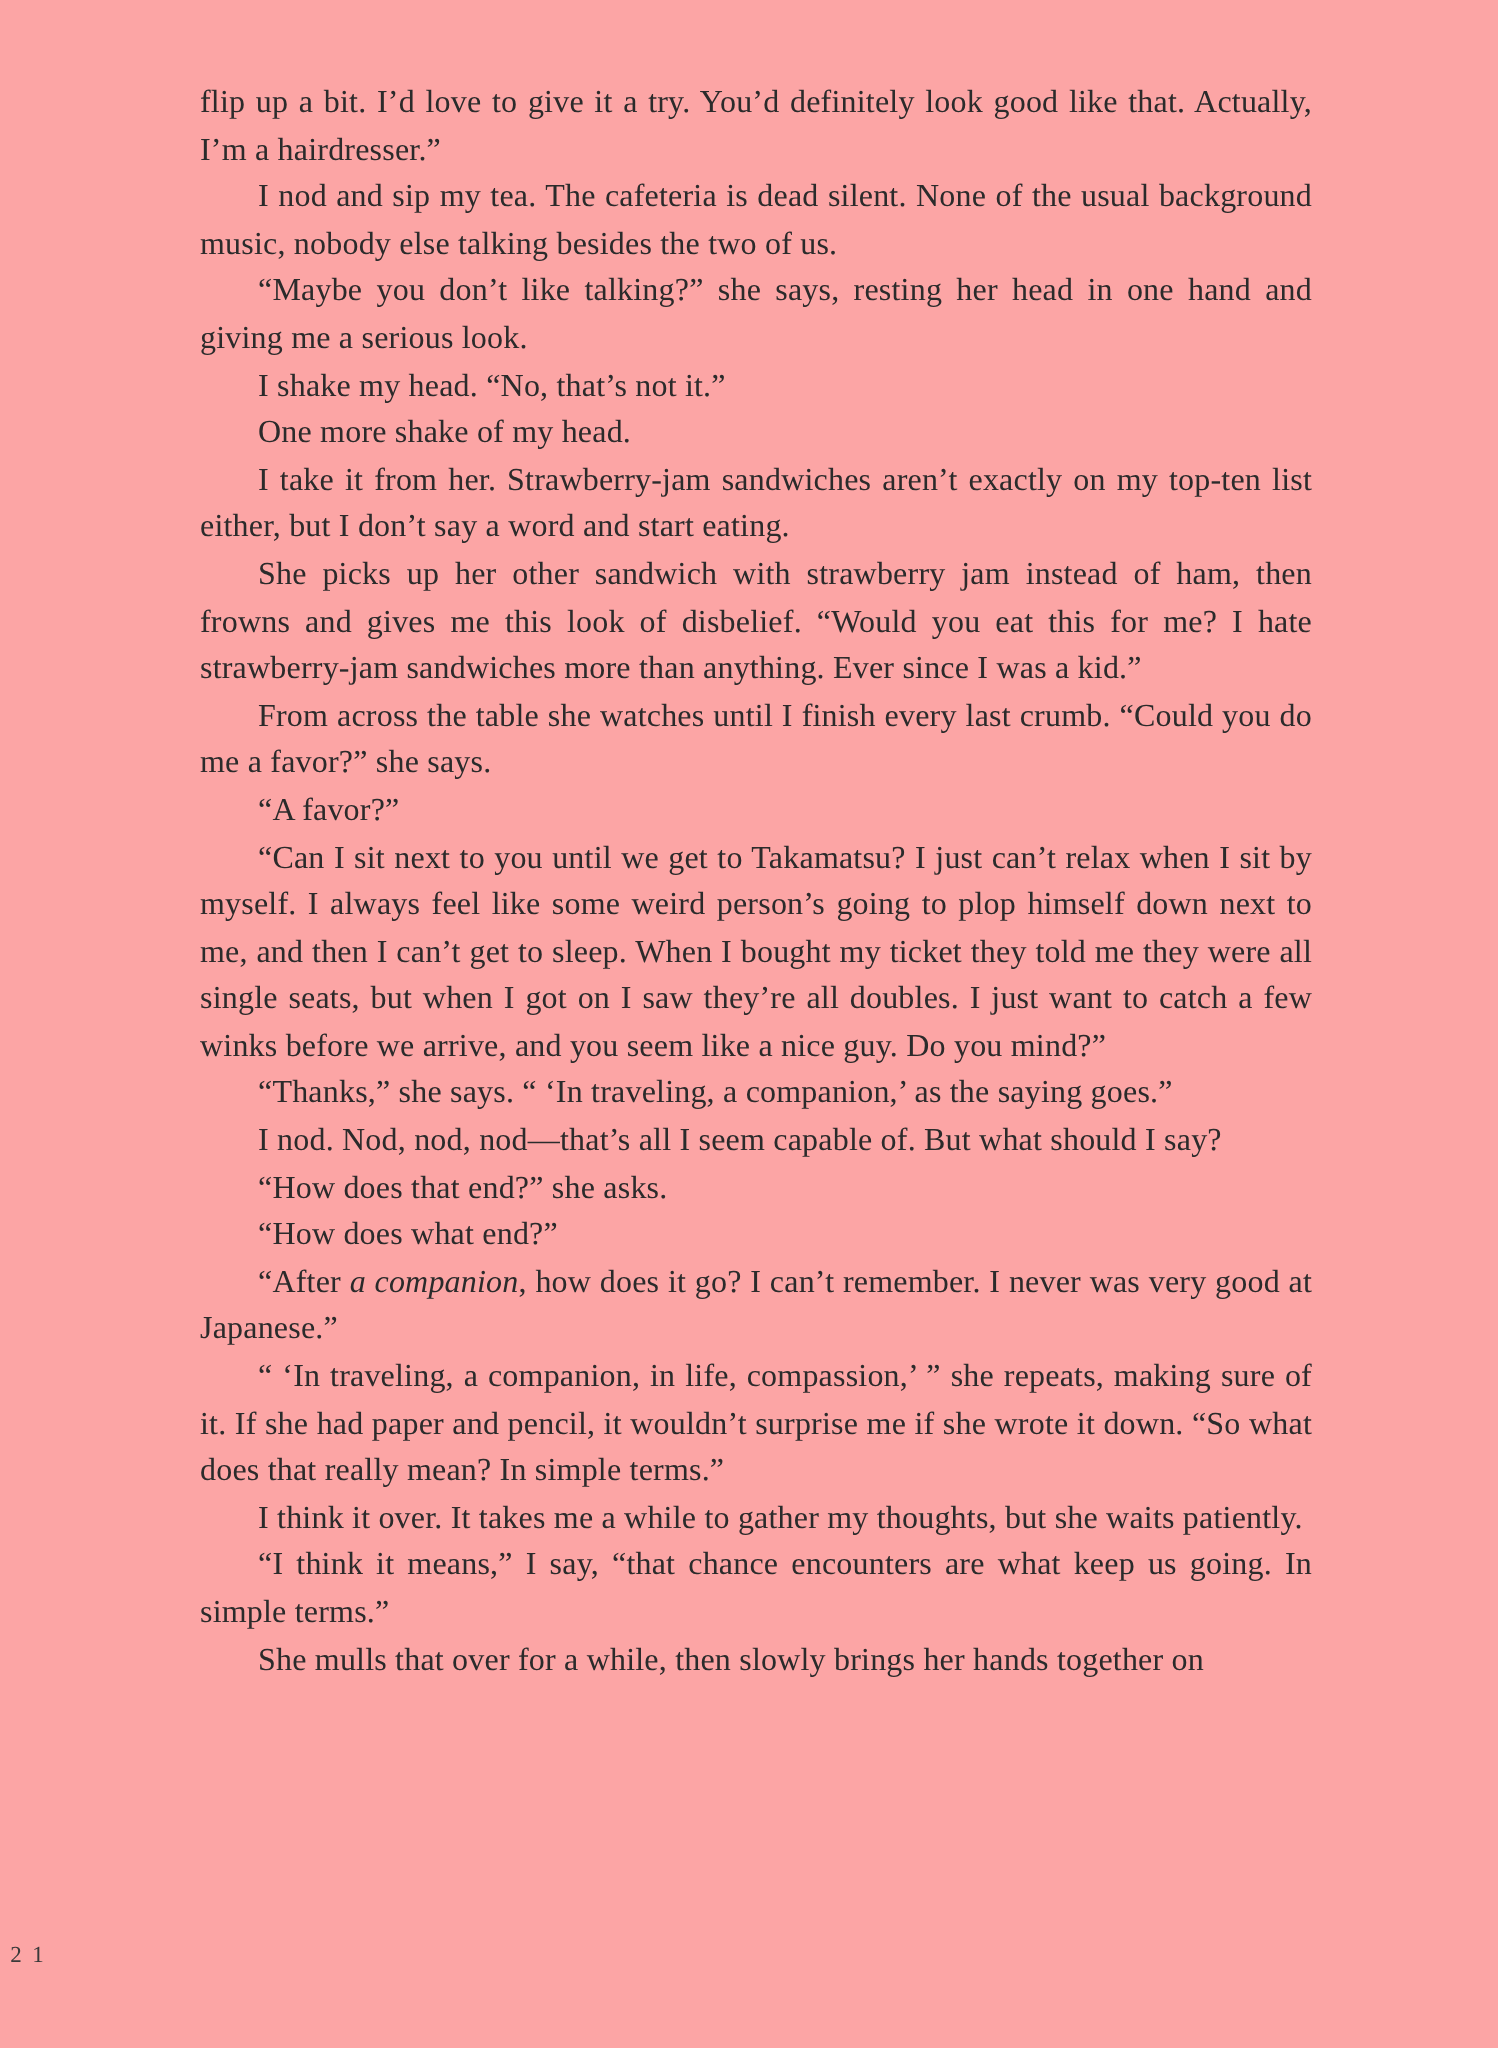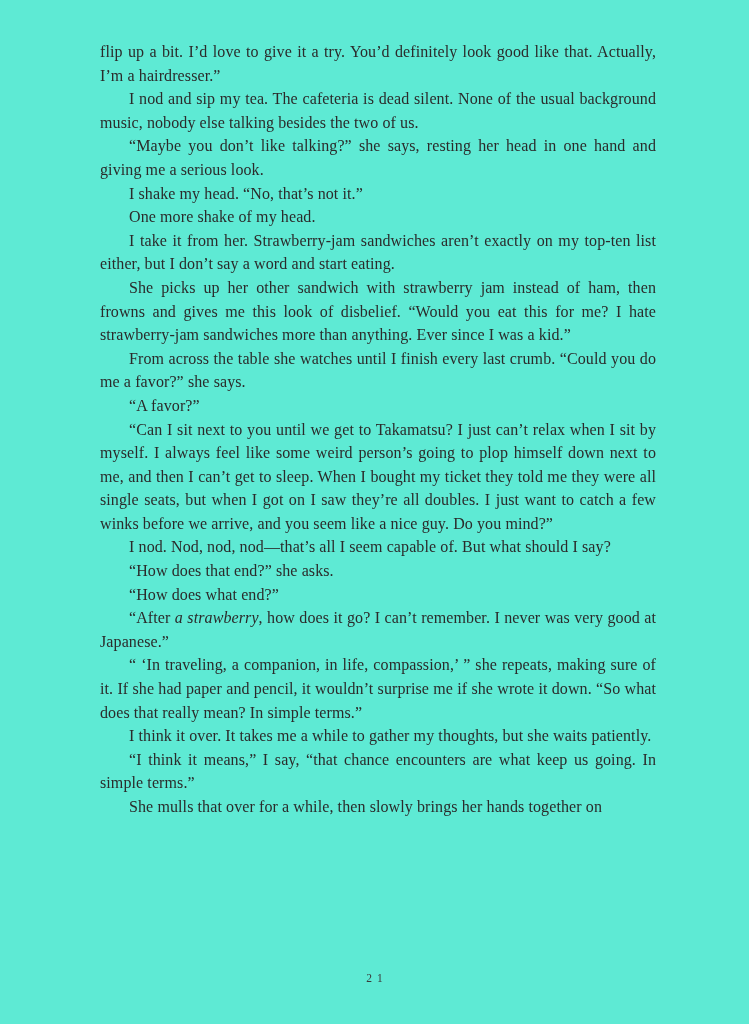--- a/index.html
+++ b/index.html
@@ -4,21 +4,21 @@
 <style>
   html, body {
     margin: 0;
     padding: 0;
     background: #ffffff;
   }
   .book-page {
     position: relative;
     width: 749px;
     height: 1024px;
-    background: #5eead4;
+    background: #fca5a5;
     overflow: hidden;
     font-family: "Liberation Serif", serif;
     color: #2b2b2b;
   }
   .page-text {
     position: absolute;
     left: 100px;
     top: 40px;
     width: 556px;
     font-size: 16px;
@@ -34,21 +34,21 @@
     text-indent: 29px;
   }
   .page-text .italic {
     font-style: italic;
   }
   .page-number {
     position: absolute;
     top: 972px;
     left: 0;
     width: 100%;
-    text-align: center;
+    text-align: left;
     font-size: 11.5px;
     letter-spacing: 0.45em;
     text-indent: 0.45em; 
     color: #3a3a3a;
   }
 </style>
 </head>
 <body>
 
 <div class="book-page">
@@ -56,23 +56,24 @@
       <p><span>flip up a bit. I’d love to give it a try. You’d definitely look good like that. Actually, I’m a hairdresser.”</span></p>
       <p class="indent"><span>I nod and sip my tea. The cafeteria is dead silent. None of the usual background music, nobody else talking besides the two of us.</span></p>
       <p class="indent"><span>“Maybe you don’t like talking?” she says, resting her head in one hand and giving me a serious look.</span></p>
       <p class="indent"><span>I shake my head. “No, that’s not it.”</span></p>
       <p class="indent"><span>One more shake of my head.</span></p>
       <p class="indent"><span>I take it from her. Strawberry-jam sandwiches aren’t exactly on my top-ten list either, but I don’t say a word and start eating.</span></p>
       <p class="indent"><span>She picks up her other sandwich with strawberry jam instead of ham, then frowns and gives me this look of disbelief. “Would you eat this for me? I hate strawberry-jam sandwiches more than anything. Ever since I was a kid.”</span></p>
       <p class="indent"><span>From across the table she watches until I finish every last crumb. “Could you do me a favor?” she says.</span></p>
       <p class="indent"><span>“A favor?”</span></p>
       <p class="indent"><span>“Can I sit next to you until we get to Takamatsu? I just can’t relax when I sit by myself. I always feel like some weird person’s going to plop himself down next to me, and then I can’t get to sleep. When I bought my ticket they told me they were all single seats, but when I got on I saw they’re all doubles. I just want to catch a few winks before we arrive, and you seem like a nice guy. Do you mind?”</span></p>
+      <p class="indent"><span>“Thanks,” she says. “ ‘In traveling, a companion,’ as the saying goes.”</span></p>
       <p class="indent"><span>I nod. Nod, nod, nod—that’s all I seem capable of. But what should I say?</span></p>
       <p class="indent"><span>“How does that end?” she asks.</span></p>
       <p class="indent"><span>“How does what end?”</span></p>
-      <p class="indent"><span>“After </span><span class="italic">a strawberry</span><span>, how does it go? I can’t remember. I never was very good at Japanese.”</span></p>
+      <p class="indent"><span>“After </span><span class="italic">a companion</span><span>, how does it go? I can’t remember. I never was very good at Japanese.”</span></p>
       <p class="indent"><span>“ ‘In traveling, a companion, in life, compassion,’ ” she repeats, making sure of it. If she had paper and pencil, it wouldn’t surprise me if she wrote it down. “So what does that really mean? In simple terms.”</span></p>
       <p class="indent"><span>I think it over. It takes me a while to gather my thoughts, but she waits patiently.</span></p>
       <p class="indent"><span>“I think it means,” I say, “that chance encounters are what keep us going. In simple terms.”</span></p>
       <p class="indent"><span>She mulls that over for a while, then slowly brings her hands together on</span></p>
     </div>
   <div class="page-number">21</div>
 </div>
 
 </body></html>

